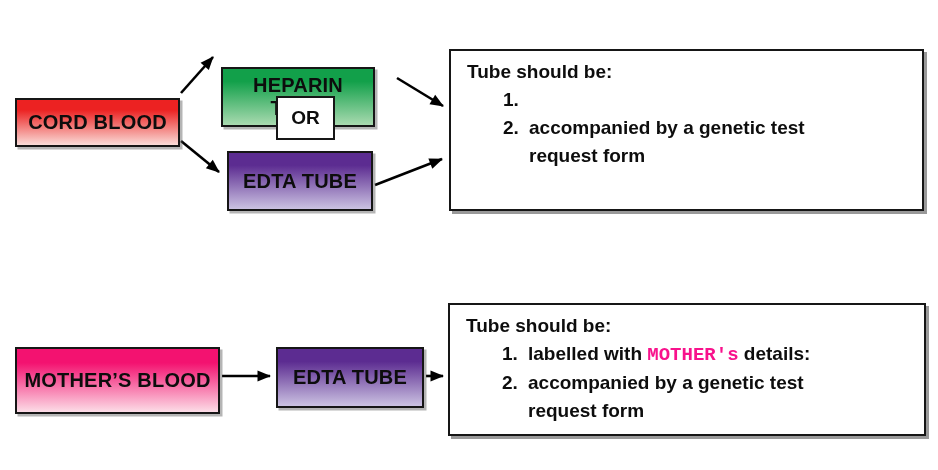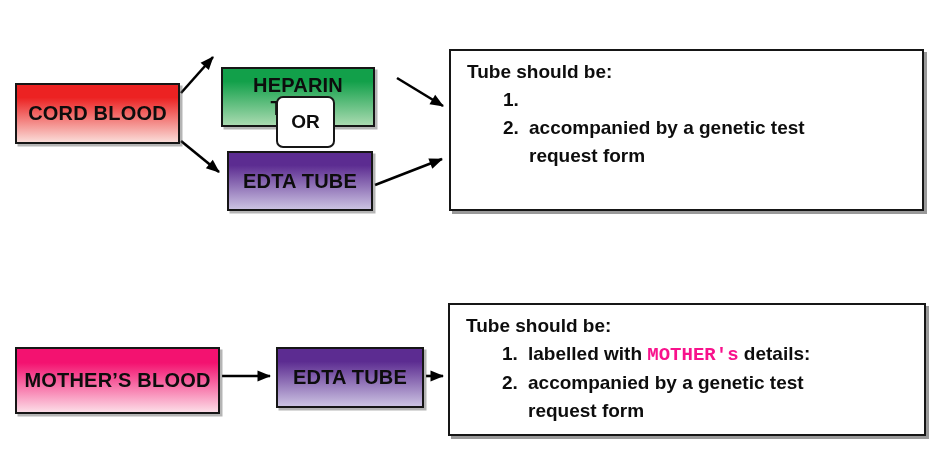--- a/index.html
+++ b/index.html
@@ -34,23 +34,23 @@
   }
   .plain-box {
     position: absolute;
     border: 2px solid #161616;
     background: #ffffff;
     display: flex;
     align-items: center;
     justify-content: center;
     font-size: 19px;
   }
-  #cord        { left: 15px;  top: 83px;  width: 165px; height: 61px; }
+  #cord        { left: 15px;  top: 98px;  width: 165px; height: 49px; }
   #heparin     { left: 221px; top: 21px;  width: 154px; height: 60px; margin-top: 46px; }
-  #or-box      { left: 276px; top: 96px;  width: 59px;  height: 52px; box-shadow: none; border-radius: 7px; }
+  #or-box      { left: 276px; top: 96px;  width: 59px;  height: 44px; box-shadow: none; }
   #edta-top    { left: 227px; top: 151px; width: 146px; height: 60px; }
   #mother      { left: 15px;  top: 347px; width: 205px; height: 67px; }
   #edta-bottom { left: 276px; top: 347px; width: 148px; height: 61px; }
 
   .info-box {
     position: absolute;
     border: 2px solid #161616;
     background: #ffffff;
     box-shadow: 3px 3px 0 rgba(70,70,70,0.55);
     font-size: 19px;

